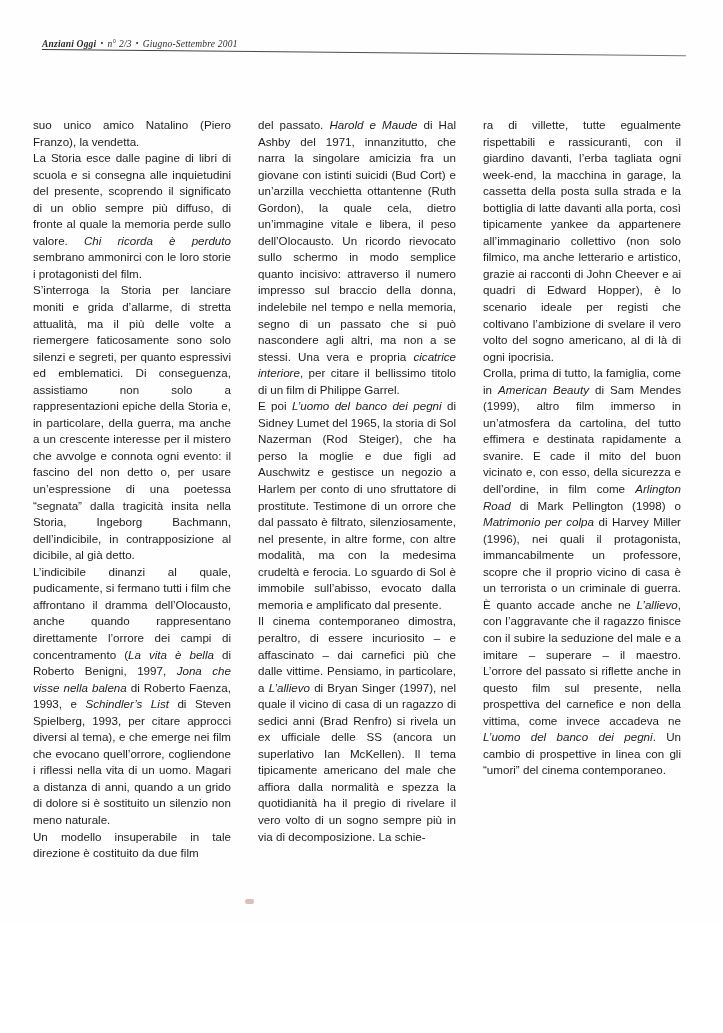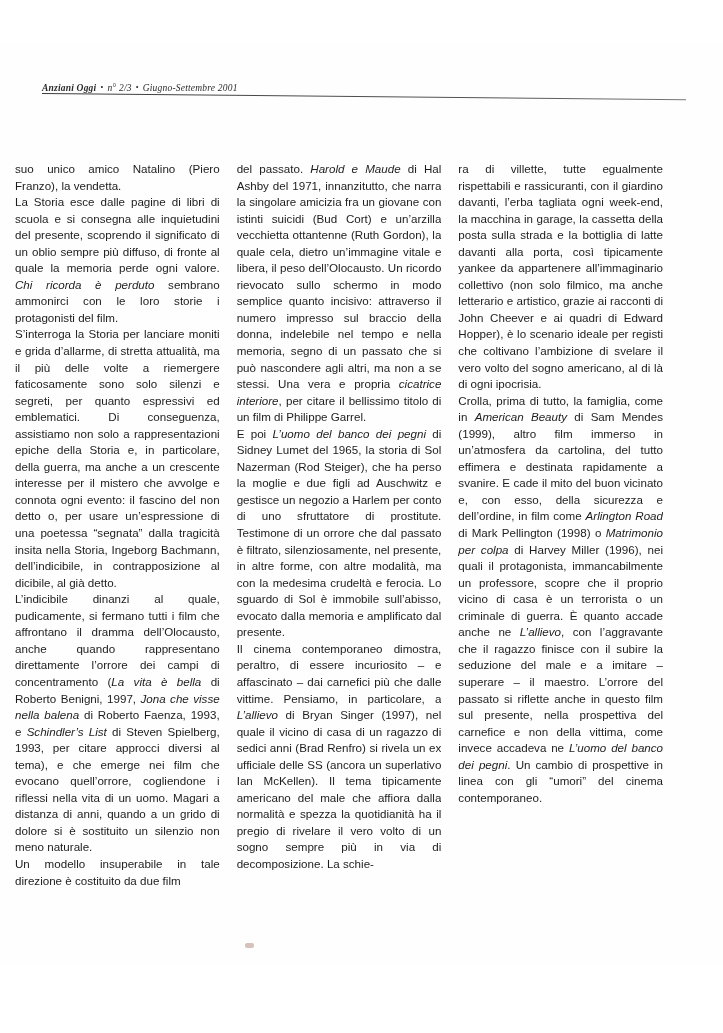--- a/index.html
+++ b/index.html
@@ -8,21 +8,20 @@
     background: #ffffff;
   }
   .page {
     position: relative;
     width: 723px;
     height: 922px;
     background: #fefefe;
     overflow: hidden;
     font-family: "Liberation Sans", sans-serif;
     color: #1a1a1a;
-    margin-top: 44px;
   }
 
   
   .runhead {
     position: absolute;
     left: 42px;
     top: 38px;
     width: 640px;
     height: 22px;
   }
@@ -55,26 +54,26 @@
     width: 644px;
     height: 1px;
     background: linear-gradient(to right, #3a3a3a, #555 70%, #777);
     transform: rotate(0.55deg);
     transform-origin: left center;
   }
 
   
   .columns {
     position: absolute;
-    left: 15px;
+    left: 33px;
     top: 117px;
     width: 648px;
     height: 770px;
     display: flex;
-    gap: 17px;
+    gap: 27px;
   }
   .col {
     width: 205px;
     font-family: "Liberation Sans", sans-serif;
     font-size: 11.6px;
     line-height: 16.55px;
     text-align: justify;
     text-justify: inter-word;
     color: #1c1c1c;
     hyphens: manual;
@@ -149,21 +148,21 @@
   <div class="runhead">
     <div class="runhead-text">
       <span>Anziani Oggi</span><span class="sep">•</span><span class="issue">n° 2/3</span><span class="sep">•</span><span class="date">Giugno-Settembre 2001</span>
     </div>
     <div class="runhead-rule"></div>
   </div>
 
   <div class="columns">
     <div class="col" id="col-0">
         <p><span>suo unico amico Natalino (Piero Franzo), la vendetta.</span></p>
-        <p><span>La Storia esce dalle pagine di libri di scuola e si consegna alle inquietudini del presente, scoprendo il significato di un oblio sempre più diffuso, di fronte al quale la memoria perde ogni valore. </span><i>Chi ricorda è perduto</i><span> sembrano ammonirci con le loro storie i protagonisti del film.</span></p>
+        <p><span>La Storia esce dalle pagine di libri di scuola e si consegna alle inquietudini del presente, scoprendo il significato di un oblio sempre più diffuso, di fronte al quale la memoria perde sullo valore. </span><i>Chi ricorda è perduto</i><span> sembrano ammonirci con le loro storie i protagonisti del film.</span></p>
         <p><span>S’interroga la Storia per lanciare moniti e grida d’allarme, di stretta attualità, ma il più delle volte a riemergere faticosamente sono solo silenzi e segreti, per quanto espressivi ed emblematici. Di conseguenza, assistiamo non solo a rappresentazioni epiche della Storia e, in particolare, della guerra, ma anche a un crescente interesse per il mistero che avvolge e connota ogni evento: il fascino del non detto o, per usare un’espressione di una poetessa “segnata” dalla tragicità insita nella Storia, Ingeborg Bachmann, dell’indicibile, in contrapposizione al dicibile, al già detto.</span></p>
         <p><span>L’indicibile dinanzi al quale, pudicamente, si fermano tutti i film che affrontano il dramma dell’Olocausto, anche quando rappresentano direttamente l’orrore dei campi di concentramento (</span><i>La vita è bella</i><span> di Roberto Benigni, 1997, </span><i>Jona che visse nella balena</i><span> di Roberto Faenza, 1993, e </span><i>Schindler’s List</i><span> di Steven Spielberg, 1993, per citare approcci diversi al tema), e che emerge nei film che evocano quell’orrore, cogliendone i riflessi nella vita di un uomo. Magari a distanza di anni, quando a un grido di dolore si è sostituito un silenzio non meno naturale.</span></p>
         <p><span>Un modello insuperabile in tale direzione è costituito da due film</span></p>
       </div>
     <div class="col" id="col-1">
         <p><span>del passato. </span><i>Harold e Maude</i><span> di Hal Ashby del 1971, innanzitutto, che narra la singolare amicizia fra un giovane con istinti suicidi (Bud Cort) e un’arzilla vecchietta ottantenne (Ruth Gordon), la quale cela, dietro un’immagine vitale e libera, il peso dell’Olocausto. Un ricordo rievocato sullo schermo in modo semplice quanto incisivo: attraverso il numero impresso sul braccio della donna, indelebile nel tempo e nella memoria, segno di un passato che si può nascondere agli altri, ma non a se stessi. Una vera e propria </span><i>cicatrice interiore</i><span>, per citare il bellissimo titolo di un film di Philippe Garrel.</span></p>
         <p><span>E poi </span><i>L’uomo del banco dei pegni</i><span> di Sidney Lumet del 1965, la storia di Sol Nazerman (Rod Steiger), che ha perso la moglie e due figli ad Auschwitz e gestisce un negozio a Harlem per conto di uno sfruttatore di prostitute. Testimone di un orrore che dal passato è filtrato, silenziosamente, nel presente, in altre forme, con altre modalità, ma con la medesima crudeltà e ferocia. Lo sguardo di Sol è immobile sull’abisso, evocato dalla memoria e amplificato dal presente.</span></p>
         <p><span>Il cinema contemporaneo dimostra, peraltro, di essere incuriosito – e affascinato – dai carnefici più che dalle vittime. Pensiamo, in particolare, a </span><i>L’allievo</i><span> di Bryan Singer (1997), nel quale il vicino di casa di un ragazzo di sedici anni (Brad Renfro) si rivela un ex ufficiale delle SS (ancora un superlativo Ian McKellen). Il tema tipicamente americano del male che affiora dalla normalità e spezza la quotidianità ha il pregio di rivelare il vero volto di un sogno sempre più in via di decomposizione. La schie-</span></p>
       </div>
     <div class="col" id="col-2">

